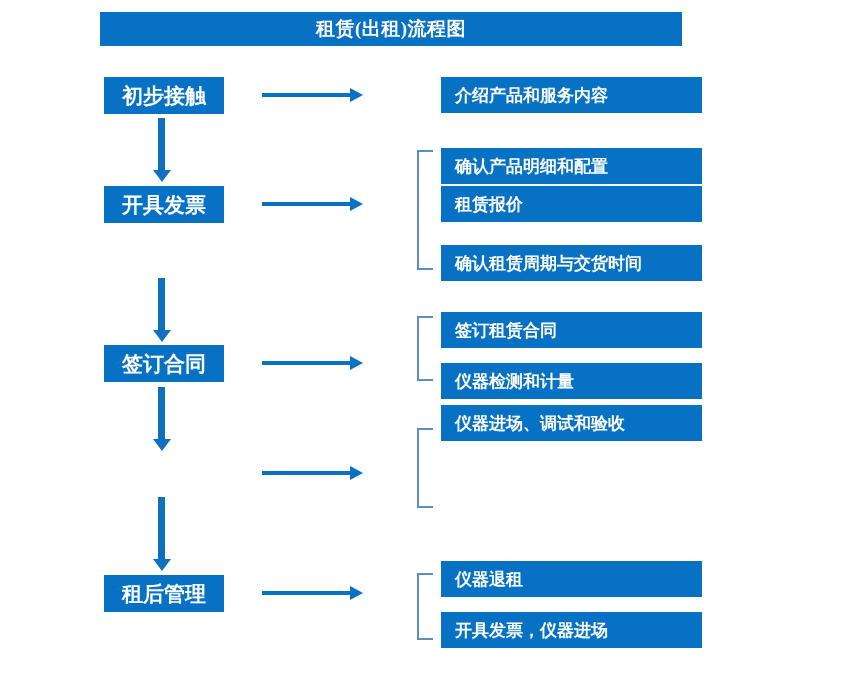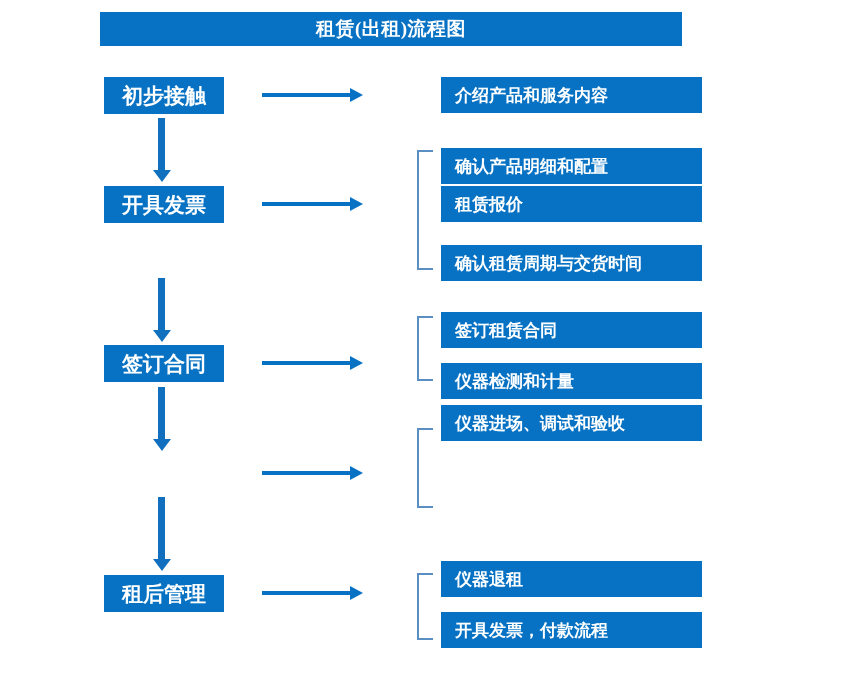--- a/index.html
+++ b/index.html
@@ -177,15 +177,15 @@
   <div class="bracket" style="top:573px; height:67px;"></div>
 
   <div class="box detail" style="top:77px;">介绍产品和服务内容</div>
   <div class="box detail" style="top:148px;">确认产品明细和配置</div>
   <div class="box detail" style="top:186px;">租赁报价</div>
   <div class="box detail" style="top:245px;">确认租赁周期与交货时间</div>
   <div class="box detail" style="top:312px;">签订租赁合同</div>
   <div class="box detail" style="top:363px;">仪器检测和计量</div>
   <div class="box detail" style="top:405px;">仪器进场、调试和验收</div>
   <div class="box detail" style="top:561px;">仪器退租</div>
-  <div class="box detail" style="top:612px;">开具发票，付款流程</div>
+  <div class="box detail" style="top:612px;">开具发票，仪器进场</div>
 
 </div>
 
 </body></html>

